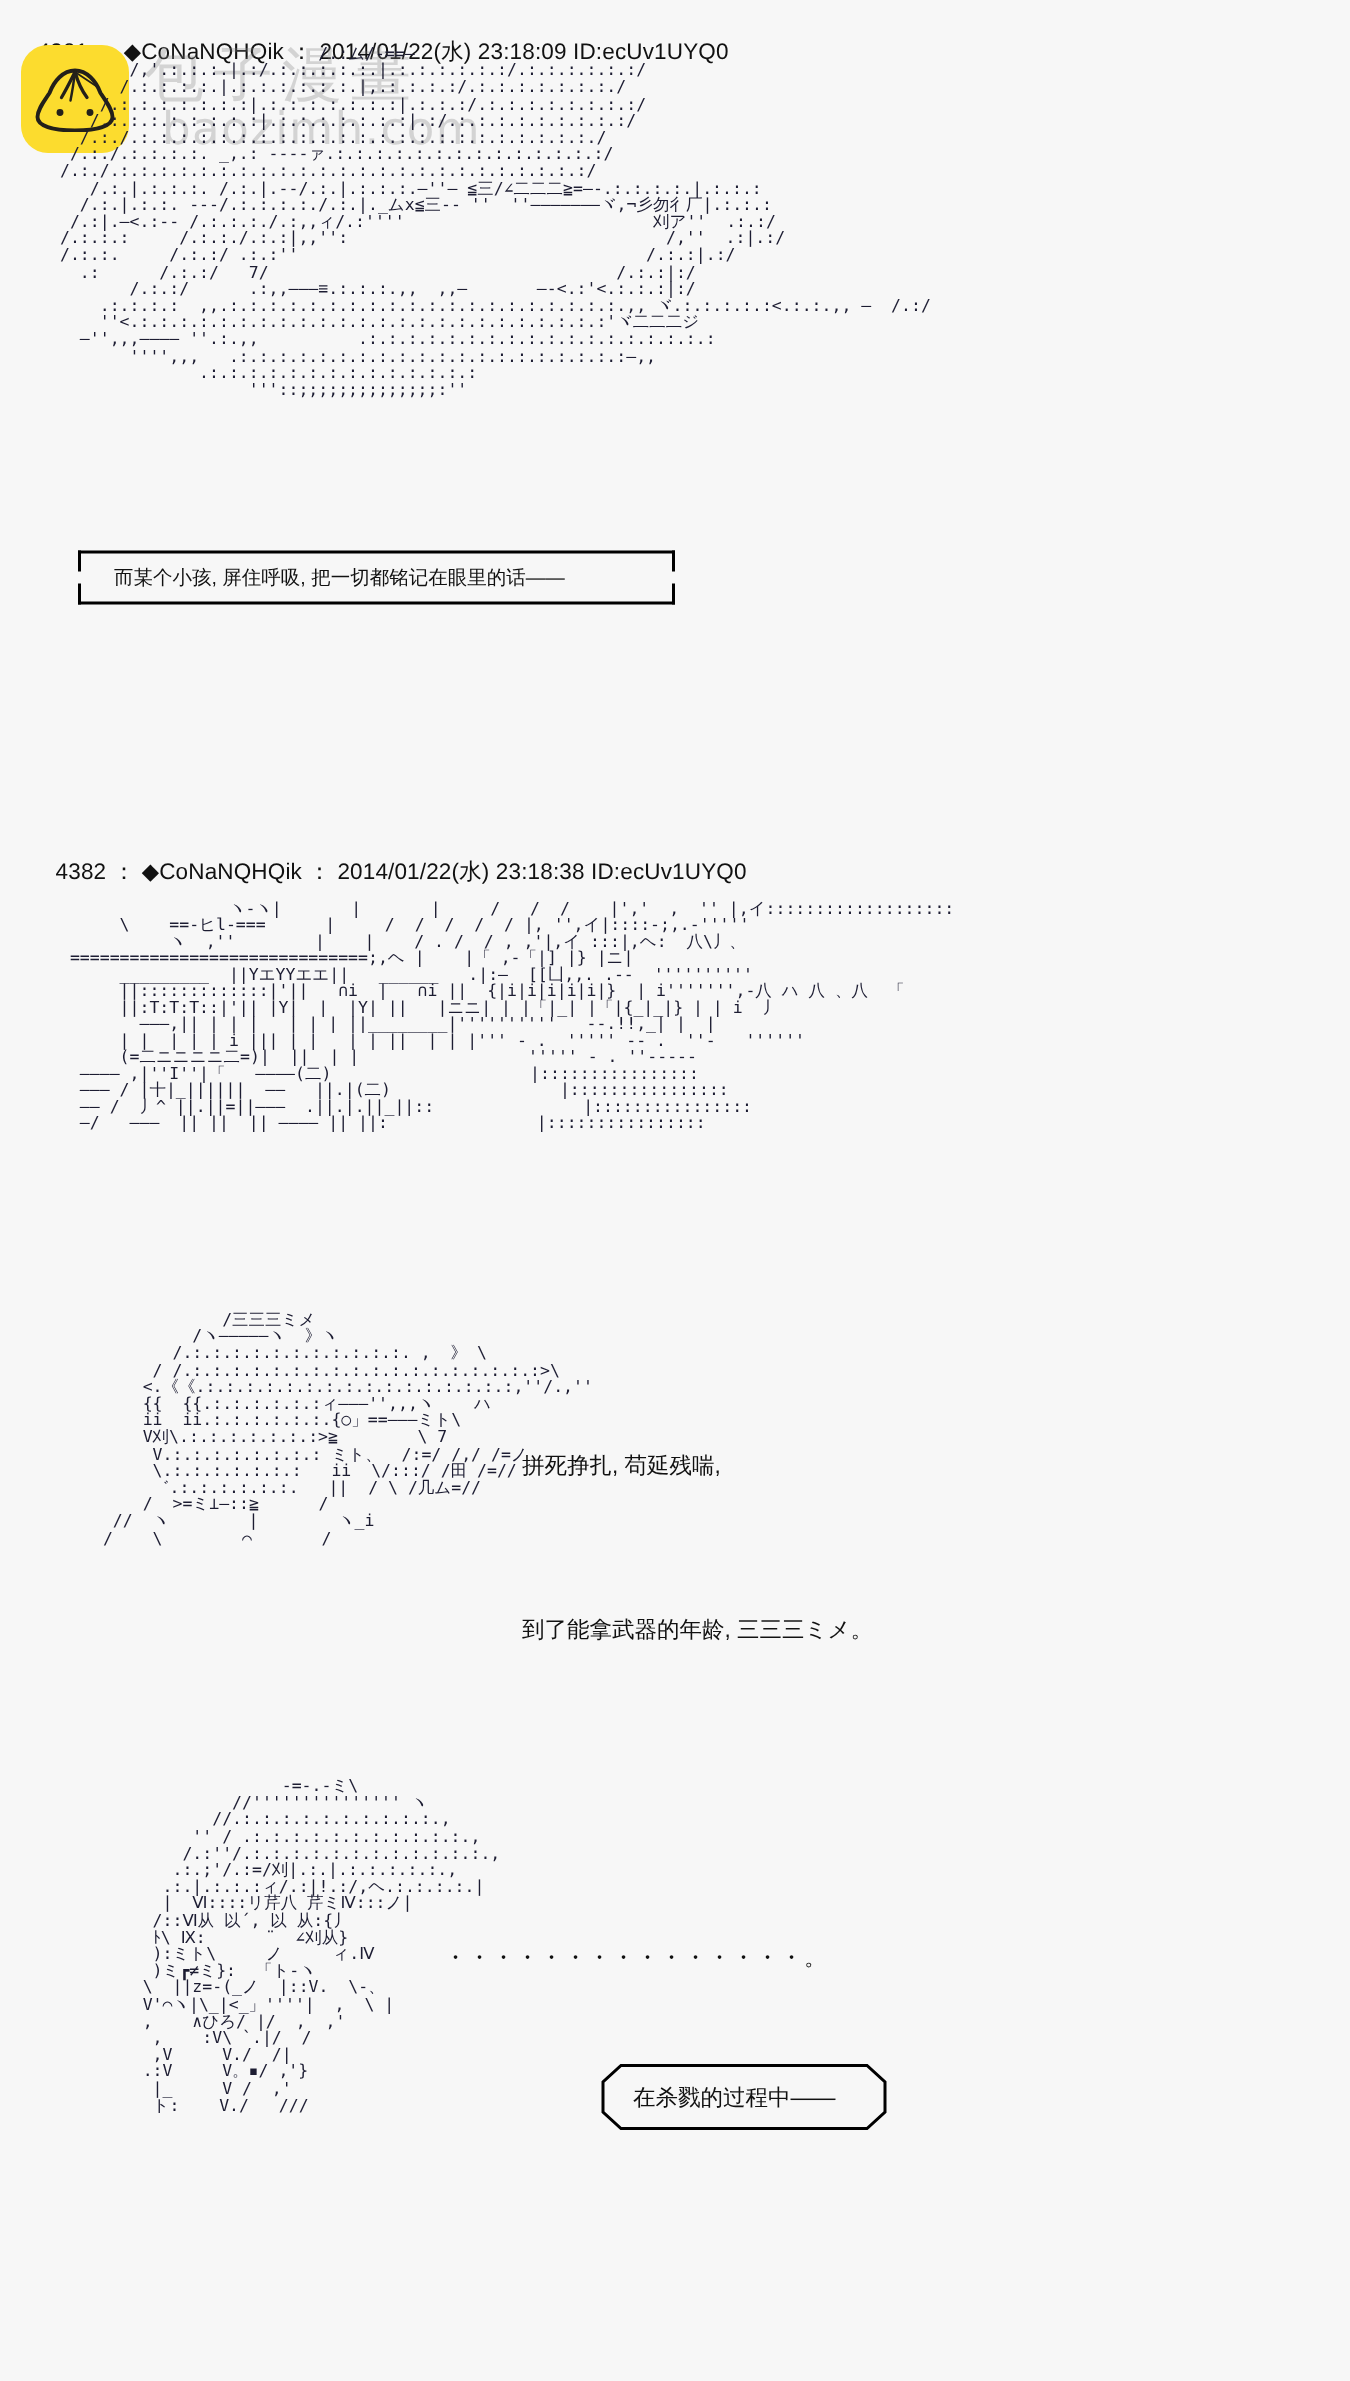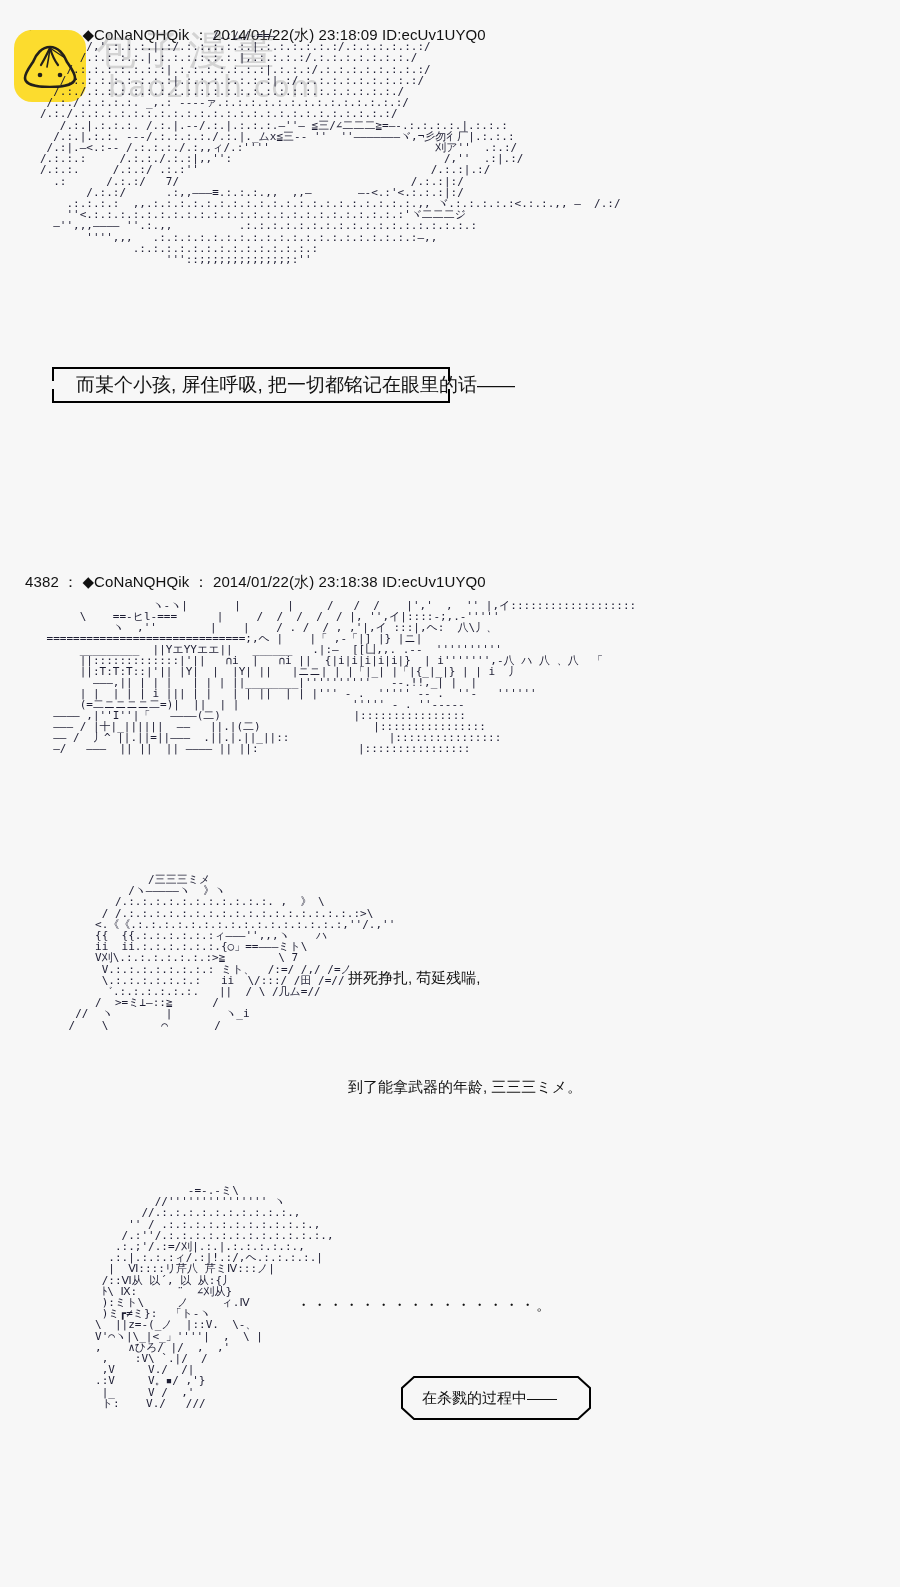--- a/index.html
+++ b/index.html
@@ -70,21 +70,21 @@
   }
   .wm-cn { font-size: 40px; letter-spacing: 6px; }
   .wm-en { font-size: 30px; letter-spacing: 1px; margin-top: 2px; margin-left: 12px; }
 
   
   .bubble-rect {
     position: absolute;
     border-top: 2px solid #000;
     border-bottom: 2px solid #000;
     box-sizing: border-box;
-    font-size: 19px;
+    font-size: 13px;
     color: #111;
     display: flex;
     align-items: center;
     padding: 0 24px;
     white-space: pre;
   }
   .bubble-rect::before,
   .bubble-rect::after {
     content: "";
     position: absolute;
@@ -188,21 +188,21 @@
        '''',,,   .:.:.:.:.:.:.:.:.:.:.:.:.:.:.:.:.:.:.:.:―,,
               .:.:.:.:.:.:.:.:.:.:.:.:.:.:
                    '''::;;;;;;;;;;;;;;:''</div>
 
   <div class="bubble-rect" style="left:52px; top:367px; width:398px; height:36px;">
     <span class="corner-b-l"></span>
     <span class="corner-b-r"></span>
     <span>而某个小孩, 屏住呼吸, 把一切都铭记在眼里的话——</span>
   </div>
 
-  <div class="post-header" style="position:absolute; left:8px; top:552px;">
+  <div class="post-header" style="position:absolute; left:20px; top:552px;">
     <span>4382 ： ◆CoNaNQHQik ： 2014/01/22(水) 23:18:38 ID:ecUv1UYQ0</span>
   </div>
 
   <div class="ascii tight" style="position:absolute; left:40px; top:600px;">                 ヽ-ヽ|       |       |     /   /  /    |','  ,  '' |,イ:::::::::::::::::::
       \    ==-ヒl-===      |     /  /  /  /  / |, '',イ|::::-;,.-'''''
            ヽ  ,''        |    |    / . /  / , ,'|,イ :::|,ヘ:  八\丿、
  ==============================;,ヘ |    |「 ,-「|] |} |ニ|
       _________  ||YエYYエエ||   ______   .|:―  [[凵,,. .--  ''''''''''
       ||:::::::::::::|'||   ∩i  |   ∩i ||  {|i|i|i|i|i|}  | i''''''',-八 ハ 八 、八  「
       ||:T:T:T::|'|| |Y|  |  |Y| ||   |ニニ| | |「|_| |「|{_|_|} | | i  丿

